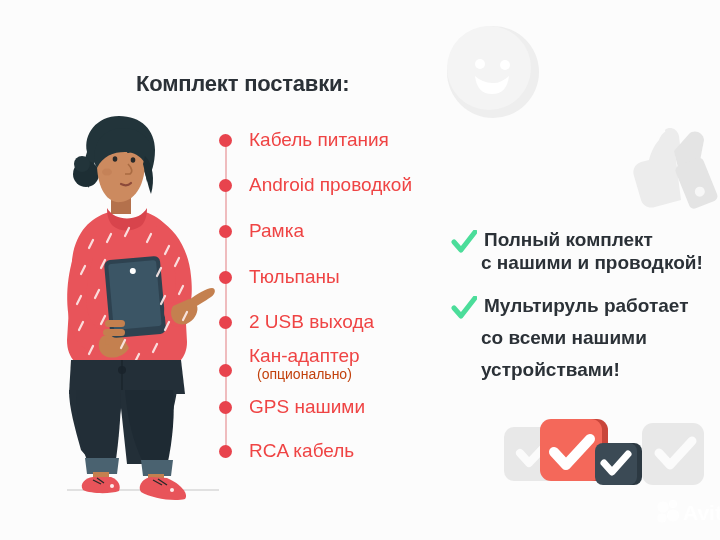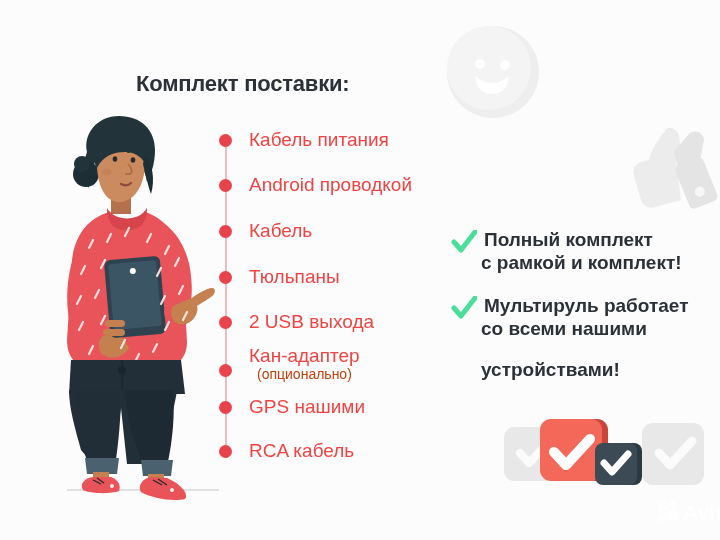--- a/index.html
+++ b/index.html
@@ -329,21 +329,21 @@
       <span class="kit-label">Кабель питания</span>
     </div>
 
     <div class="kit-item" style="top:45px">
       <span class="kit-dot"></span>
       <span class="kit-label">Android проводкой</span>
     </div>
 
     <div class="kit-item" style="top:91px">
       <span class="kit-dot"></span>
-      <span class="kit-label">Кабель</span>
+      <span class="kit-label">Рамка</span>
     </div>
 
     <div class="kit-item" style="top:137px">
       <span class="kit-dot"></span>
       <span class="kit-label">Тюльпаны</span>
     </div>
 
     <div class="kit-item" style="top:182px">
       <span class="kit-dot"></span>
       <span class="kit-label">2 USB выхода</span>
@@ -366,26 +366,26 @@
     </div>
   </div>
 
   <div class="benefits">
 
     <div class="benefit" style="top:0px">
       <svg class="benefit-check" viewBox="0 0 26 24">
         <path d="M3 12 l7 8 l14 -18" stroke="#4bdd9a" stroke-width="5" fill="none" stroke-linecap="round" stroke-linejoin="round"></path>
       </svg>
       <span class="benefit-text">Полный комплект</span>
-      <span class="benefit-text" style="top:23px; left:30px">с рамкой и комплект!</span>
+      <span class="benefit-text" style="top:23px; left:30px">с нашими и проводкой!</span>
     </div>
 
     <div class="benefit" style="top:66px">
       <svg class="benefit-check" viewBox="0 0 26 24">
         <path d="M3 12 l7 8 l14 -18" stroke="#4bdd9a" stroke-width="5" fill="none" stroke-linecap="round" stroke-linejoin="round"></path>
       </svg>
       <span class="benefit-text">Мультируль работает</span>
-      <span class="benefit-text" style="top:23px; left:30px">со всеми нашими</span>
+      <span class="benefit-text" style="top:32px; left:30px">со всеми нашими</span>
       <span class="benefit-text" style="top:64px; left:30px">устройствами!</span>
     </div>
   </div>
 
 </div>
 
 </body></html>

